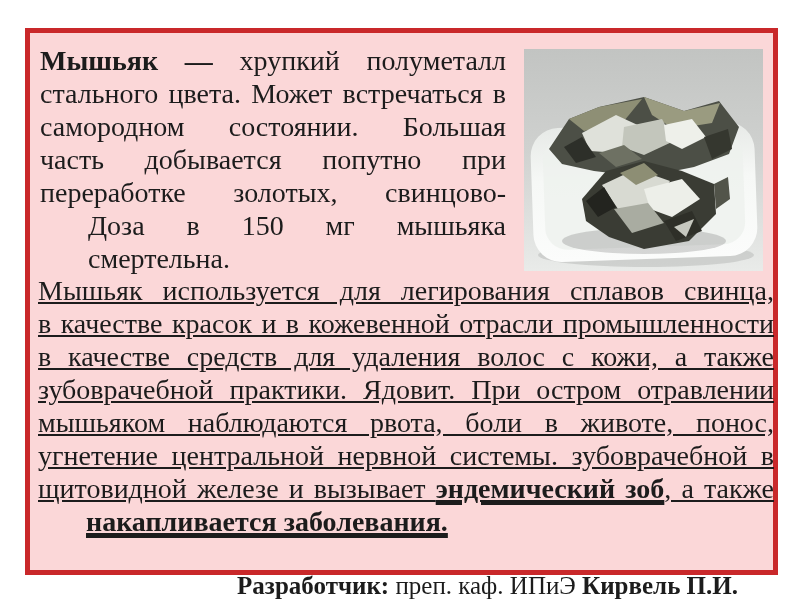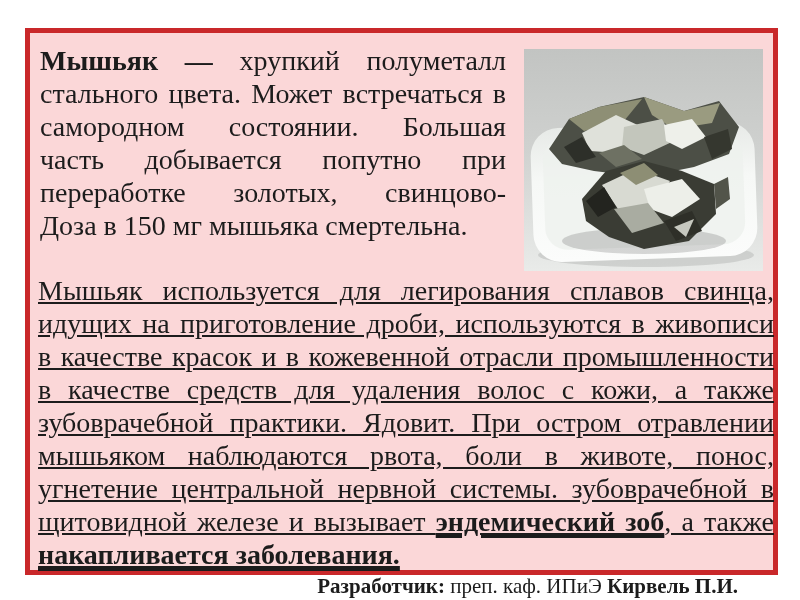--- a/index.html
+++ b/index.html
@@ -44,41 +44,42 @@
     color: var(--text_color, #1c1c1c);
     text-decoration: underline;
   }
   .tline {
     text-align: justify;
     text-align-last: justify;
     white-space: normal;
   }
   .tline-last {
     text-align-last: left;
+    margin-left: 48px;
   }
   .b { font-weight: 700; }
   .u {
     text-decoration: underline;
     text-decoration-thickness: 2.5px;
     text-underline-offset: 4px;
   }
   .photo {
     position: absolute;
     left: 494px;
     top: 16px;
     width: 239px;
     height: 222px;
     overflow: hidden;
   }
   .photo svg { display: block; width: 100%; height: 100%; }
   .footer {
     position: absolute;
     top: 574px;
     right: 62px;
-    font-size: 21px;
+    font-size: 25px;
     line-height: 24px;
     color: var(--text_color, #1c1c1c);
     white-space: nowrap;
   }
 </style>
 </head>
 <body>
 
 <div class="stage">
   <div class="frame">
@@ -131,21 +132,20 @@
           <polygon points="140,172 168,162 178,182 152,192" fill="#2e2f28"></polygon>
           <polygon points="96,124 120,114 134,126 112,136" fill="#8d8e74"></polygon>
           <polygon points="150,178 170,170 162,188" fill="#c6c8bf"></polygon>
           <polygon points="190,135 204,128 206,150 192,160" fill="#52544a"></polygon>
         </g>
       </svg>
     </div>
 
     <div class="bodytext">
         <div class="tline"><span>Мышьяк используется для легирования сплавов свинца,</span></div>
-        <div class="tline"><span>идущих на приготовление дроби, используются в живописи</span></div>
         <div class="tline"><span>в качестве красок и в кожевенной отрасли промышленности</span></div>
         <div class="tline"><span>в качестве средств для удаления волос с кожи, а также</span></div>
         <div class="tline"><span>зубоврачебной практики. Ядовит. При остром отравлении</span></div>
         <div class="tline"><span>мышьяком наблюдаются рвота, боли в животе, понос,</span></div>
         <div class="tline"><span>угнетение центральной нервной системы. зубоврачебной в</span></div>
         <div class="tline"><span>щитовидной железе и вызывает </span><span class="b u">эндемический зоб</span><span>, а также</span></div>
         <div class="tline tline-last"><span class="b u">накапливается заболевания.</span></div>
       </div>
 
   </div>

